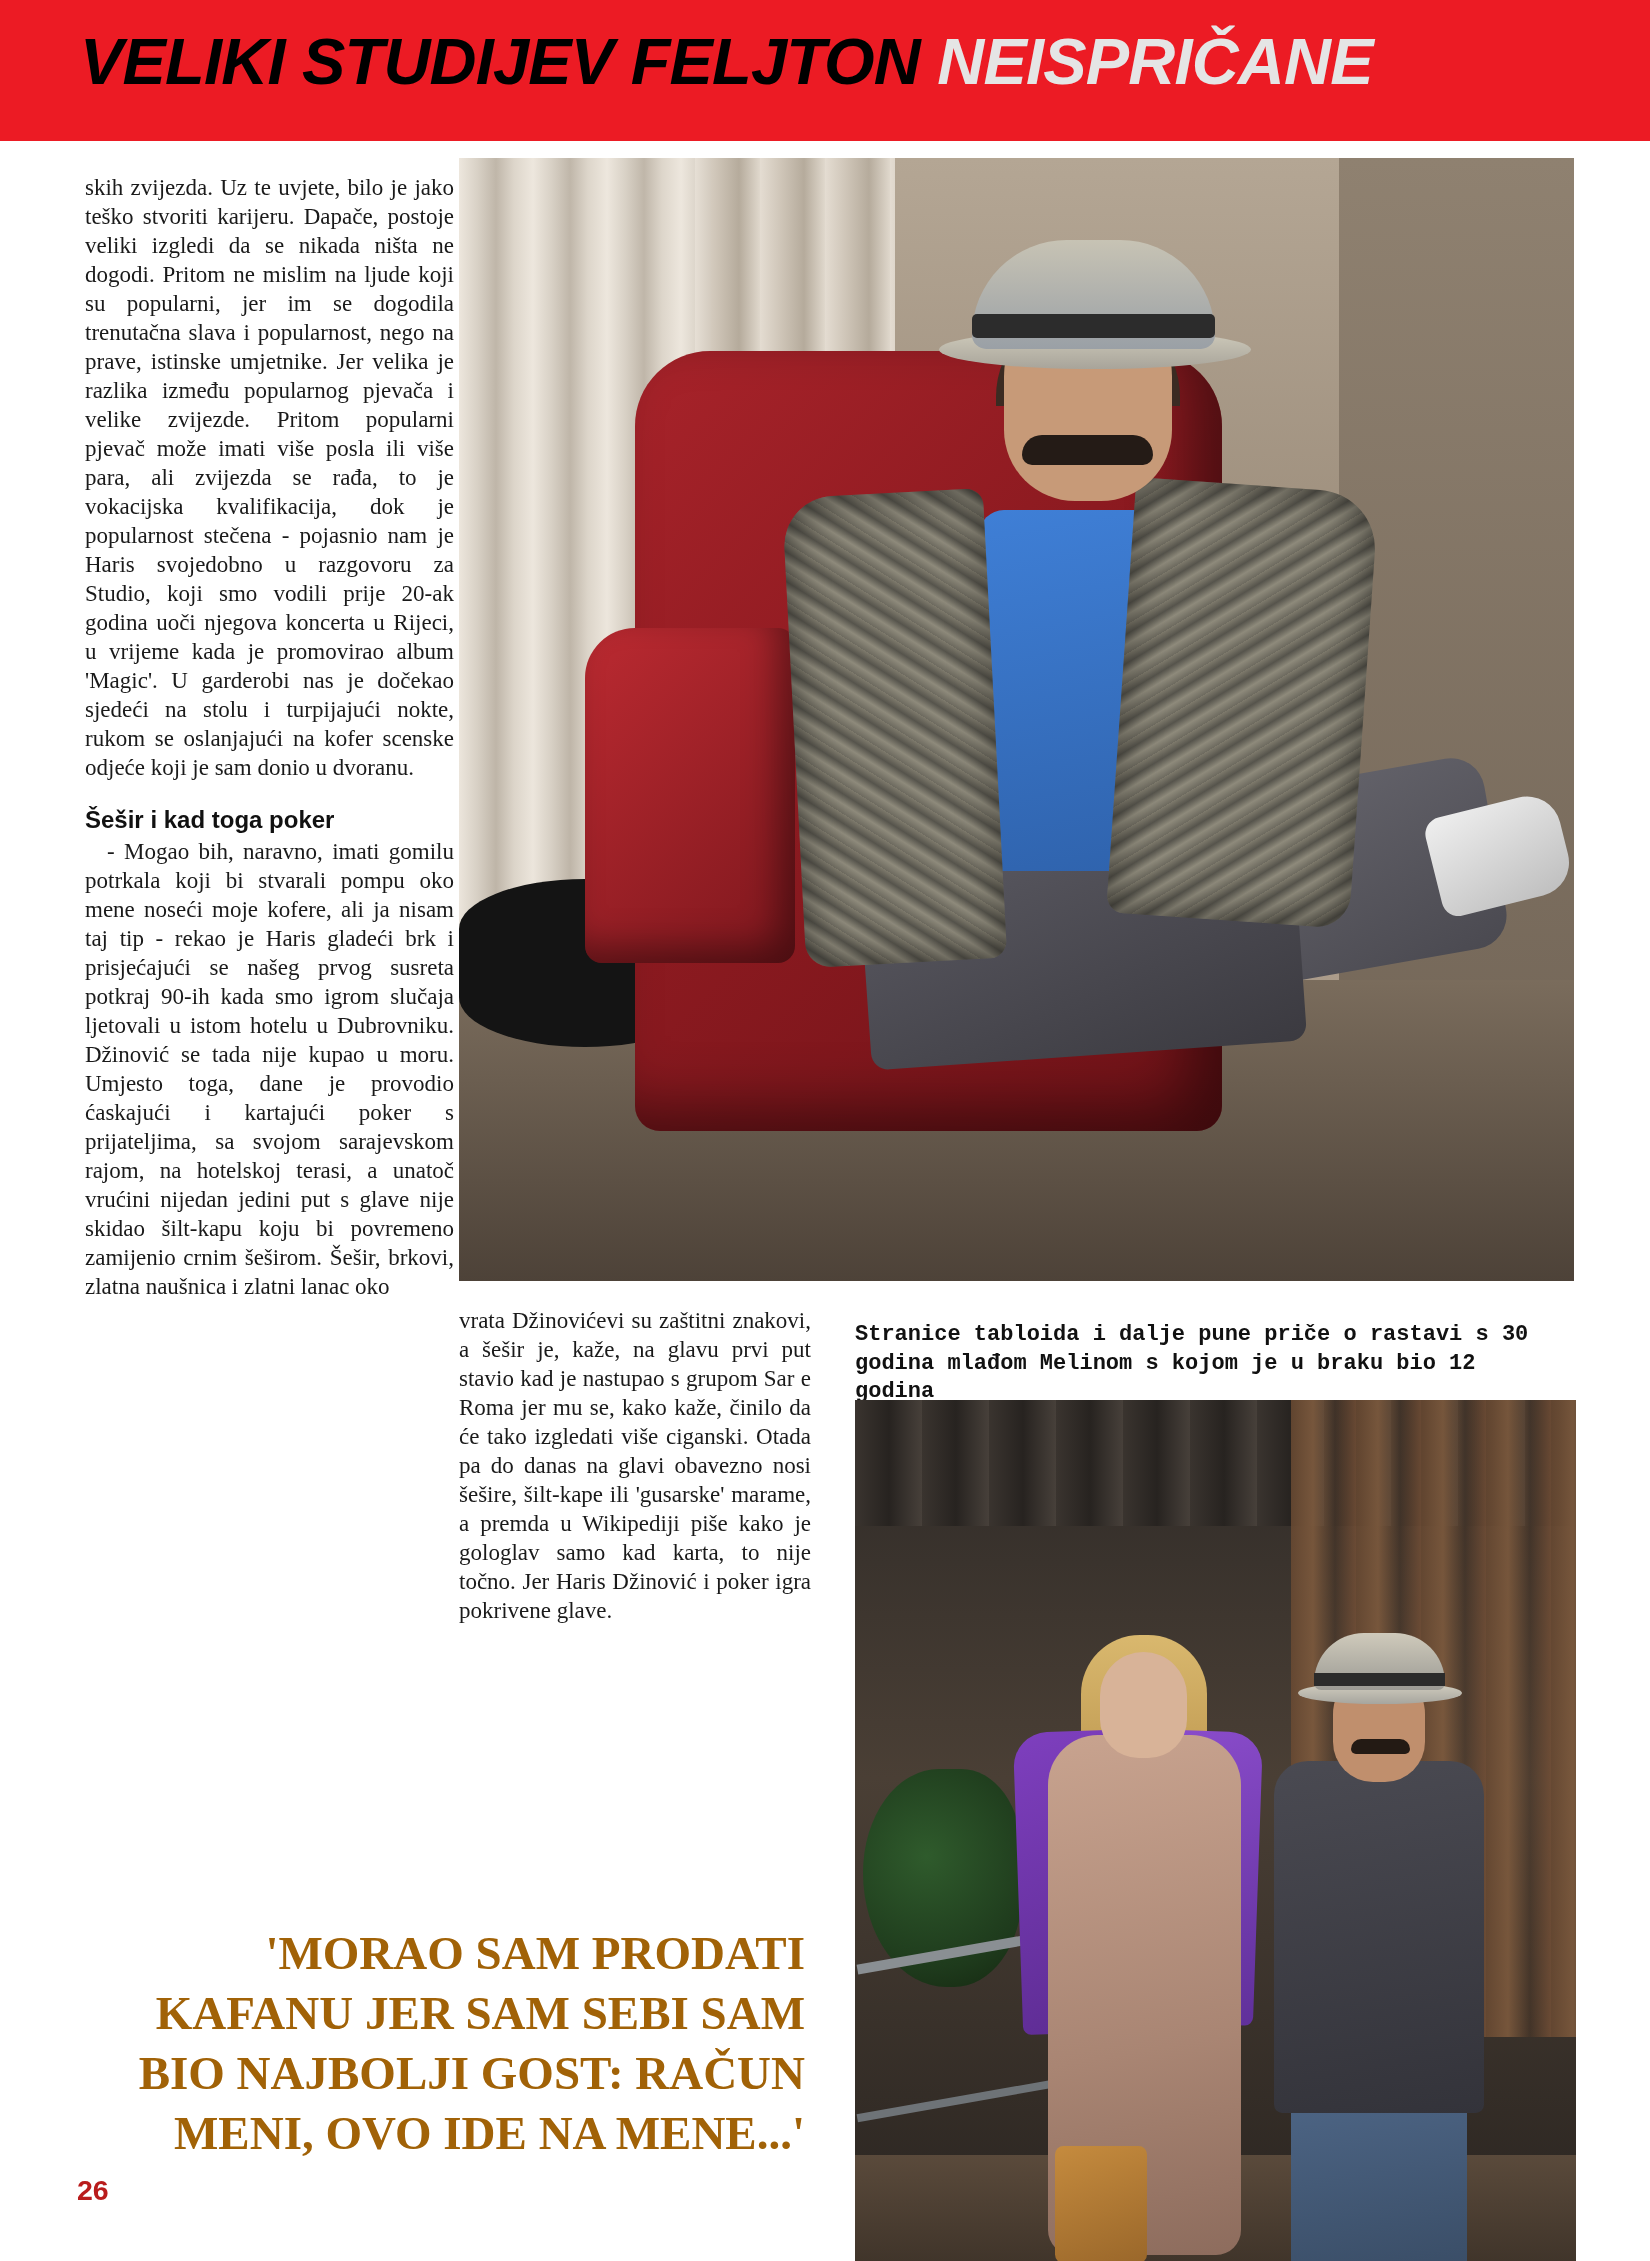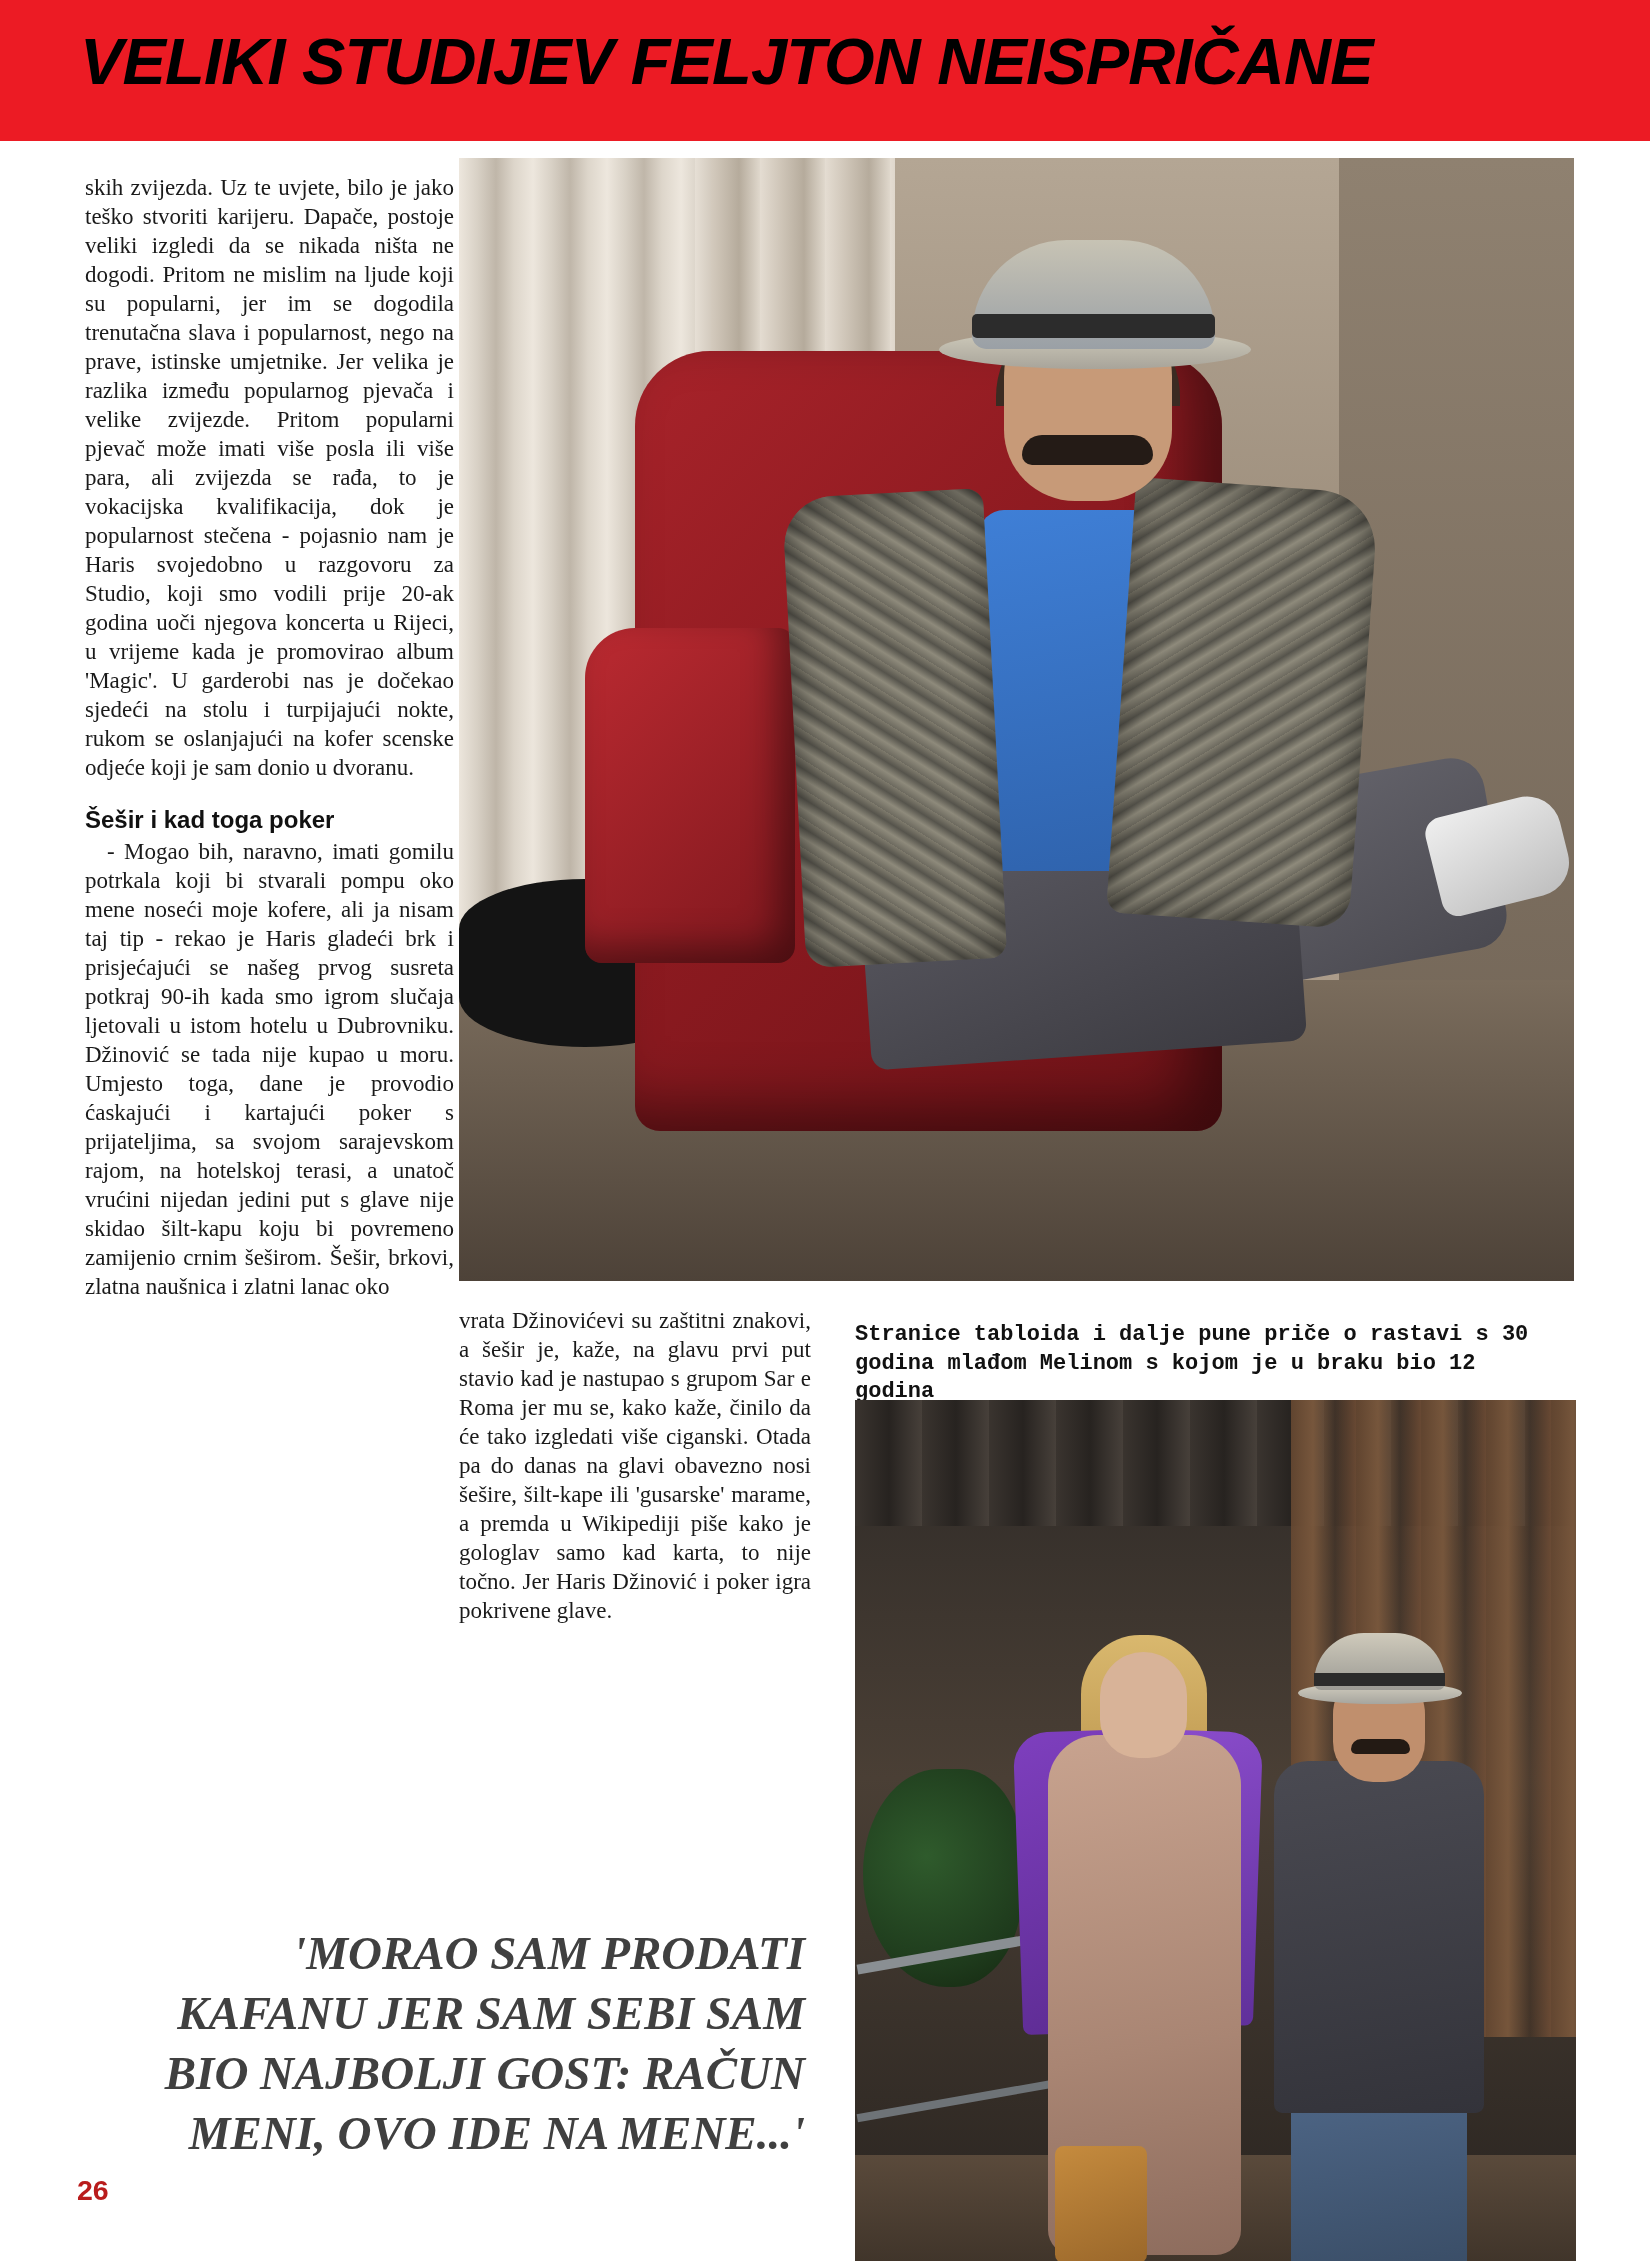--- a/index.html
+++ b/index.html
@@ -31,21 +31,21 @@
     top: 28.5px;
     white-space: nowrap;
     font-family: "Liberation Sans", sans-serif;
     font-weight: bold;
     font-style: italic;
     font-size: 65px;
     letter-spacing: -0.8px;
     line-height: 1;
   }
   .banner-yellow { color: #000000; }
-  .banner-white  { color: #000000; }
+  .banner-white  { color: #e5e5e5; }
 
   
   .page {
     position: absolute;
     left: 0;
     top: 141px;
     width: 1651px;
     height: 2120px;
     background: #ffffff;
   }
@@ -323,26 +323,25 @@
     background: #231a14; border-radius: 17px 17px 8.4px 8.4px;
   }
 
   
   .pullquote {
     position: absolute;
     left: 101px;
     top: 1782px;
     width: 704px;
     font-family: "Liberation Serif", serif;
-    font-style: italic;
     font-weight: bold;
     font-size: 47px;
     line-height: 60px;
     text-align: right;
-    color: #404040;
+    color: #a16207;
   }
 
   
   .pagenum {
     position: absolute;
     left: 77px;
     top: 2033px;
     font-family: "Liberation Sans", sans-serif;
     font-weight: bold;
     font-size: 28.5px;

